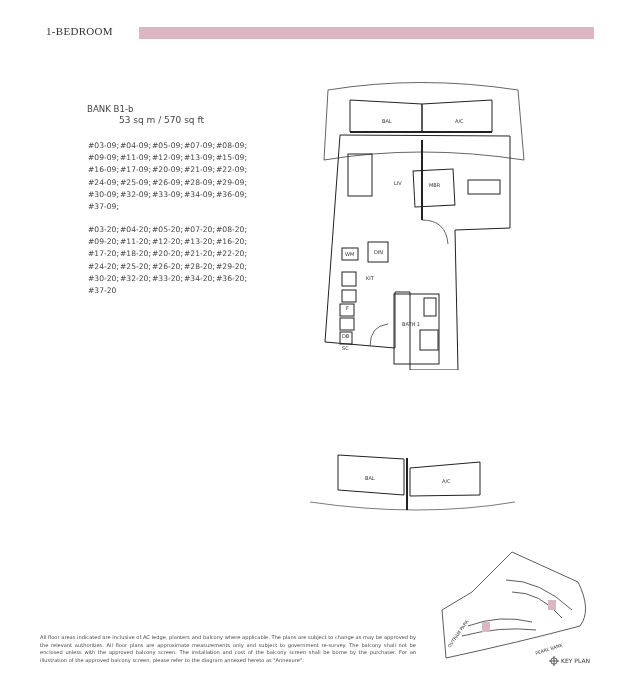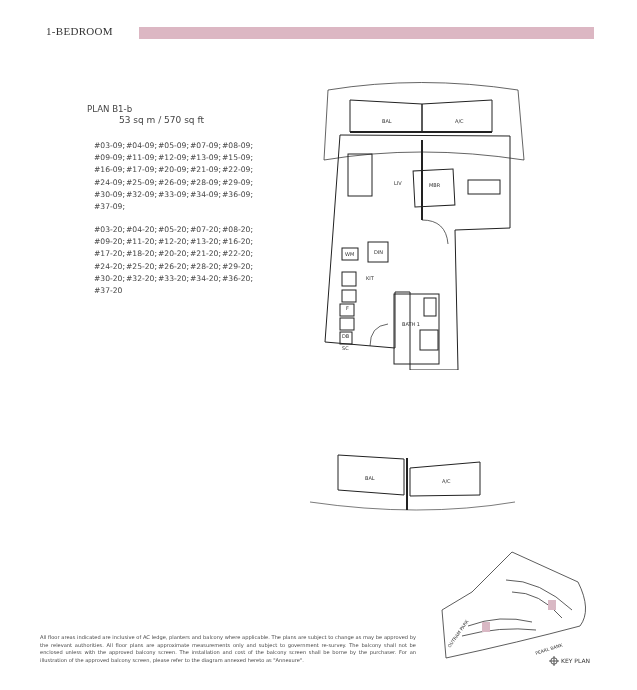--- a/index.html
+++ b/index.html
@@ -1,34 +1,34 @@
 <!DOCTYPE html>
 <html><head>
 <meta charset="utf-8">
 <style>
   html, body { margin:0; padding:0; background:#fff; }
   body { width:637px; height:690px; position:relative; overflow:hidden; font-family:"Liberation Sans", sans-serif; color:#3a3a3a; }
   .title { position:absolute; left:46px; top:25px; font-size:11px; letter-spacing:0.3px; color:#333; font-family:Liberation Serif, serif;text-align:center; }
   .title-bar { position:absolute; left:139px; top:27px; width:455px; height:12px; background:#dcb7c3; }
   .unit-info { position:absolute; left:87px; top:104px; font-size:8.6px; line-height:11px; color:#444; font-family:"DejaVu Sans", sans-serif; }
   .unit-info .sub { font-size:9px;margin-left:32px; }
-  .units { position:absolute; left:94px; font-size:7.6px; line-height:12.2px; color:#444; font-family:"DejaVu Sans", sans-serif; width:170px; }
+  .units { position:absolute; left:88px; font-size:7.6px; line-height:12.2px; color:#444; font-family:"DejaVu Sans", sans-serif; width:170px; }
   .units span { display:inline-block; width:32px; white-space:nowrap; }
   .disclaimer { position:absolute; left:40px; top:634px; width:376px; font-size:5.1px; line-height:7.6px; color:#444; text-align:justify; font-family:"DejaVu Sans", sans-serif; }
   svg { position:absolute; }
   .lbl { font-family:"DejaVu Sans", sans-serif; font-size:5px; fill:#333; }
 </style>
 </head>
 <body>
 
 <div class="title">1-BEDROOM</div>
 <div class="title-bar"></div>
 
 <div class="unit-info">
-  <div>PLAN B1-b</div>
+  <div>BANK B1-b</div>
   <div class="sub">53 sq m / 570 sq ft</div>
 </div>
 
 <div class="units" style="top:140px" id="g09"><span>#03-09;</span><span>#04-09;</span><span>#05-09;</span><span>#07-09;</span><span>#08-09;</span><span>#09-09;</span><span>#11-09;</span><span>#12-09;</span><span>#13-09;</span><span>#15-09;</span><span>#16-09;</span><span>#17-09;</span><span>#20-09;</span><span>#21-09;</span><span>#22-09;</span><span>#24-09;</span><span>#25-09;</span><span>#26-09;</span><span>#28-09;</span><span>#29-09;</span><span>#30-09;</span><span>#32-09;</span><span>#33-09;</span><span>#34-09;</span><span>#36-09;</span><span>#37-09;</span></div>
 <div class="units" style="top:224px" id="g20"><span>#03-20;</span><span>#04-20;</span><span>#05-20;</span><span>#07-20;</span><span>#08-20;</span><span>#09-20;</span><span>#11-20;</span><span>#12-20;</span><span>#13-20;</span><span>#16-20;</span><span>#17-20;</span><span>#18-20;</span><span>#20-20;</span><span>#21-20;</span><span>#22-20;</span><span>#24-20;</span><span>#25-20;</span><span>#26-20;</span><span>#28-20;</span><span>#29-20;</span><span>#30-20;</span><span>#32-20;</span><span>#33-20;</span><span>#34-20;</span><span>#36-20;</span><span>#37-20</span></div>
 
 <svg style="left:310px;top:80px" width="220" height="290" viewBox="0 0 220 290">
   <g fill="none" stroke="#222" stroke-width="1">
     <path d="M18 10 Q110 -5 208 10 L214 80 Q110 64 14 80 Z" stroke-width="0.7"></path>
     <path d="M40 20 L112 24 L112 52 L40 52 Z"></path>

